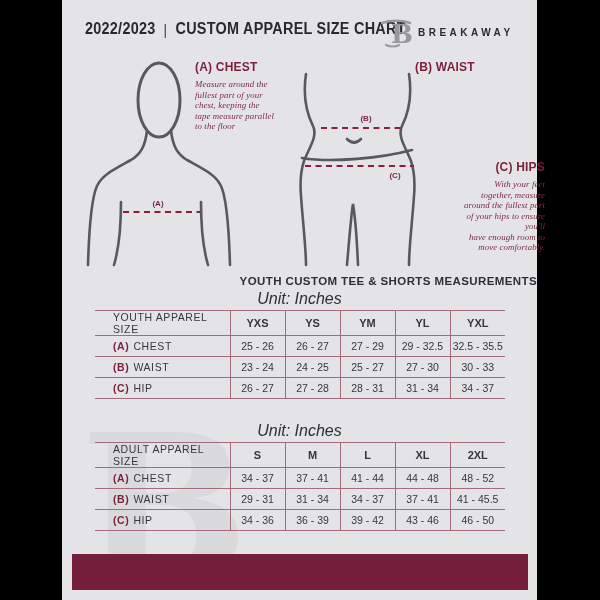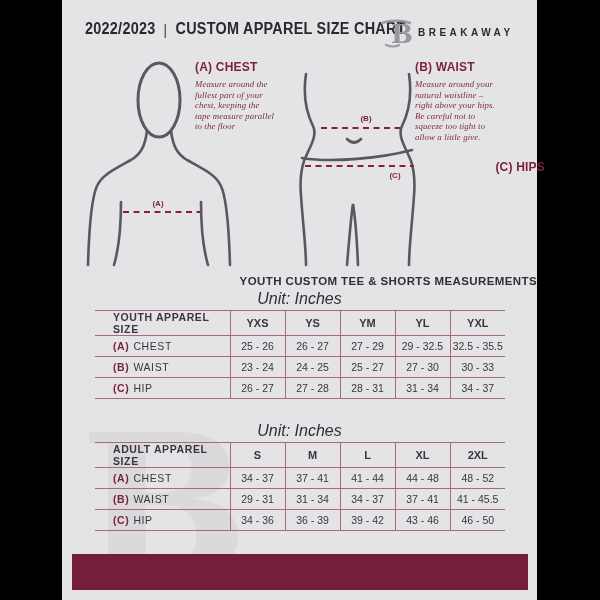--- a/index.html
+++ b/index.html
@@ -45,21 +45,21 @@
   .size-table { position:absolute; left:33px; width:410px; border-collapse:collapse;
                 table-layout:fixed; z-index:1; }
   #youth-table { top:310px; }
   #adult-table { top:442px; }
   .size-table td { height:20px; border-top:1.5px solid #a56a7b; font-size:10.5px;
                    color:#34383c; text-align:center; padding:0; }
   .size-table tr:last-child td { border-bottom:1.5px solid #a56a7b; }
   .size-table td + td { border-left:1.5px solid #a56a7b; }
   .size-table td.lbl { text-align:left; padding-left:18px; letter-spacing:0.6px; }
   .size-table tr.head td { font-weight:bold; font-size:11px; }
-  .size-table tr.head td.lbl { font-weight:bold; font-size:10.5px; }
+  .size-table tr.head td.lbl { font-weight:normal; font-size:10.5px; }
   .mk { color:#7a1f3d; font-weight:bold; margin-right:4px; }
 
   
   .watermark { position:absolute; left:18px; top:408px; font-family:"DejaVu Serif", serif;
                font-weight:bold; font-size:200px; line-height:1; color:#dadadc; z-index:0;
                user-select:none; }
   .footer-bar { position:absolute; left:10px; top:554px; width:456px; height:36px;
                 background:#741e3b; z-index:2; }
 </style>
 </head>
@@ -107,29 +107,30 @@
     <div id="chest-block" class="m-block">
       <div class="m-heading">(A) CHEST</div>
       <div class="m-desc">Measure around the
 fullest part of your
 chest, keeping the
 tape measure parallel
 to the floor</div>
     </div>
     <div id="waist-block" class="m-block">
       <div class="m-heading">(B) WAIST</div>
-      <div class="m-desc">Measure around your
-natural waistline –
-right above your hips.
-Be careful not to
-squeeze too tight to
-allow a little give.</div>
     </div>
     <div id="hips-block" class="m-block">
       <div class="m-heading">(C) HIPS</div>
+      <div class="m-desc">With your feet
+together, measure
+around the fullest part
+of your hips to ensure
+you'll
+have enough room to
+move comfortably.</div>
     </div>
 
     <div class="watermark">B</div>
 
     <div id="youth-title" class="section-title">YOUTH CUSTOM TEE &amp; SHORTS MEASUREMENTS</div>
     <div id="youth-unit" class="unit">Unit: Inches</div>
     <table id="youth-table" class="size-table">
       <colgroup>
           <col style="width:135px">
           <col style="width:55px">

